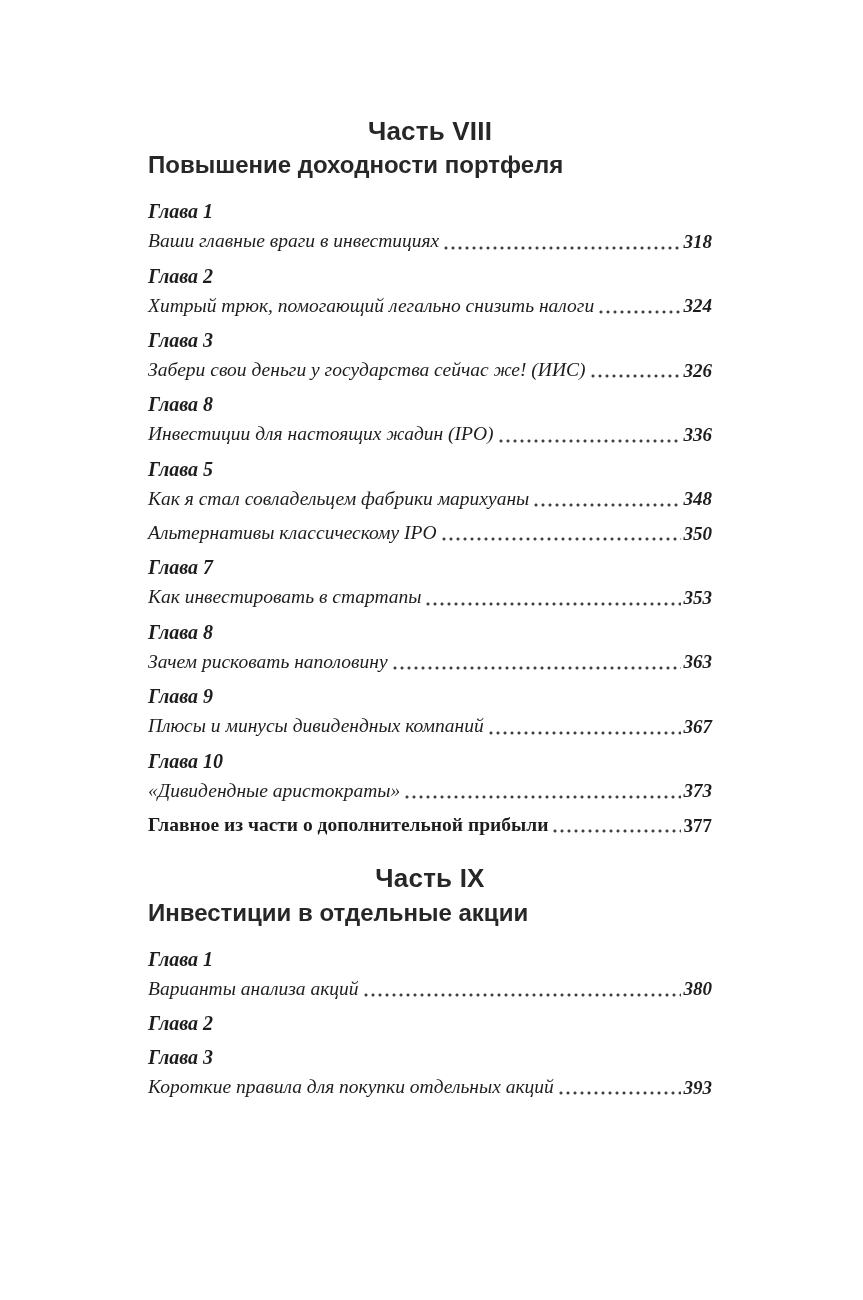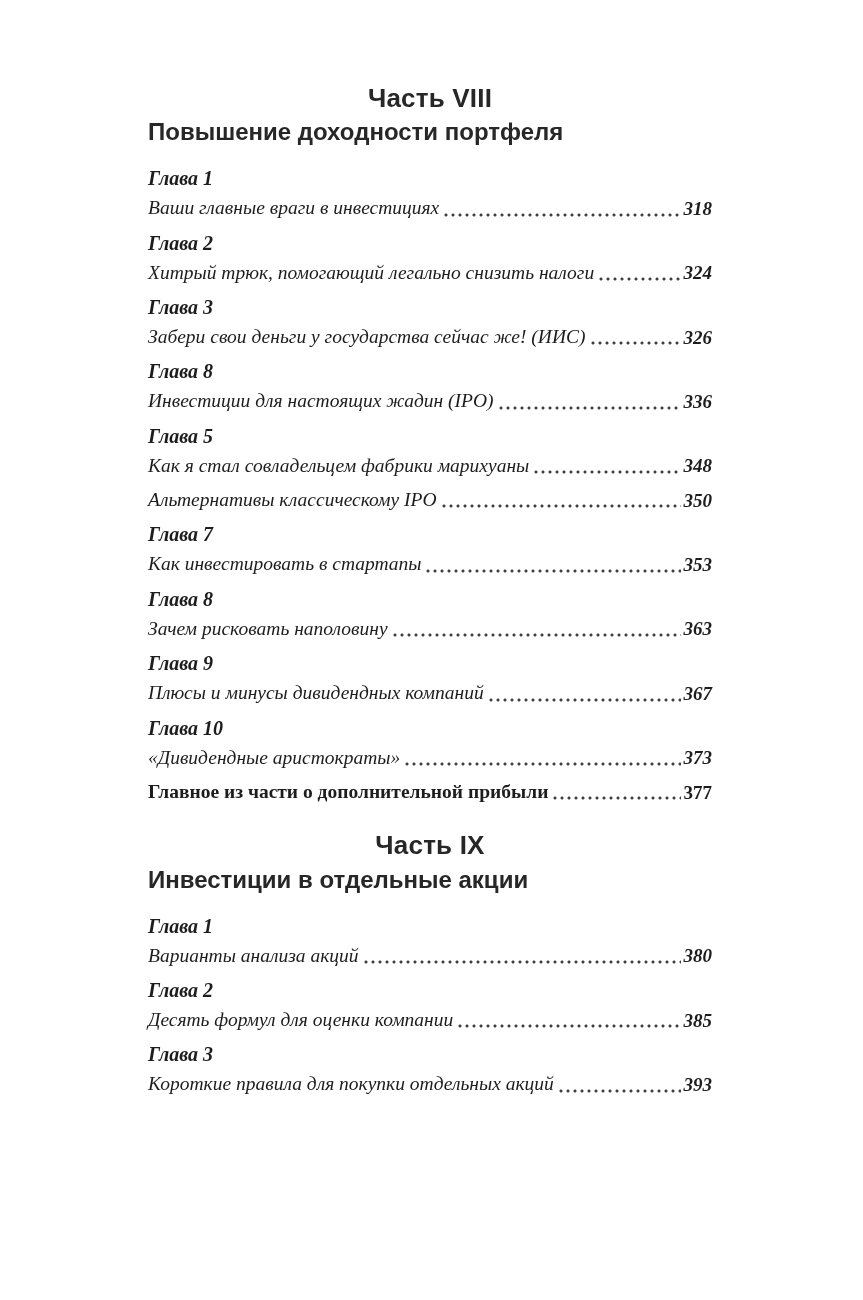--- a/index.html
+++ b/index.html
@@ -8,21 +8,21 @@
   body {
     width: 863px;
     height: 1300px;
     font-family: "Liberation Serif", serif;
     color: #1d1d1d;
     overflow: hidden;
   }
   .page {
     width: 863px;
     height: 1300px;
-    padding: 83px 151px 0 148px;
+    padding: 116px 151px 0 148px;
   }
   .part-title {
     font-family: "Liberation Sans", sans-serif;
     font-weight: 700;
     font-size: 26px;
     line-height: 1.2;
     text-align: center;
     color: #272727;
     letter-spacing: 0.2px;
     margin-top: 26px;
@@ -166,25 +166,20 @@
       <div class="entry">
         <div class="chapter">Глава 1</div>
         <div class="line">
           <span class="title">Варианты анализа акций</span>
           <span class="leader"></span>
           <span class="page-num">380</span>
         </div>
       </div>
       <div class="entry">
         <div class="chapter">Глава 2</div>
-        <div class="line">
-          <span class="title">Десять формул для оценки компании</span>
-          <span class="leader"></span>
-          <span class="page-num">385</span>
-        </div>
       </div>
       <div class="entry">
         <div class="chapter">Глава 3</div>
         <div class="line">
           <span class="title">Короткие правила для покупки отдельных акций</span>
           <span class="leader"></span>
           <span class="page-num">393</span>
         </div>
       </div>
     </div>

